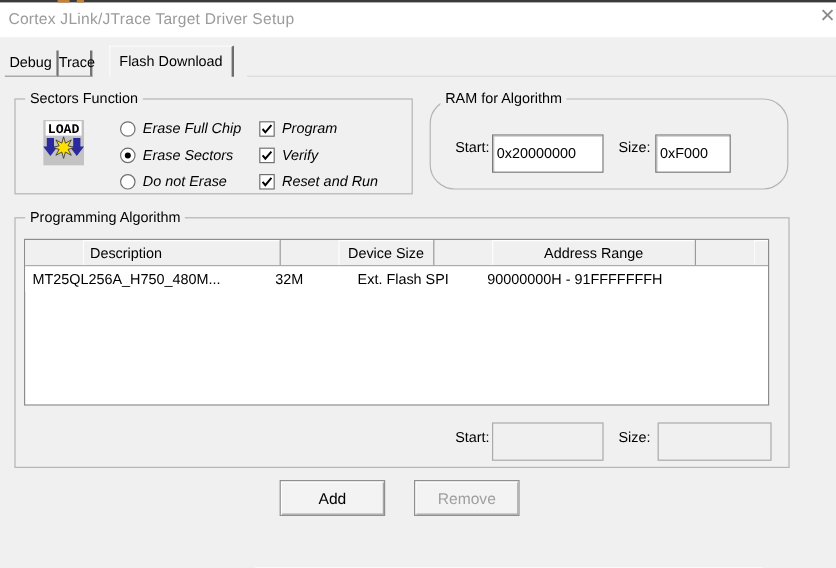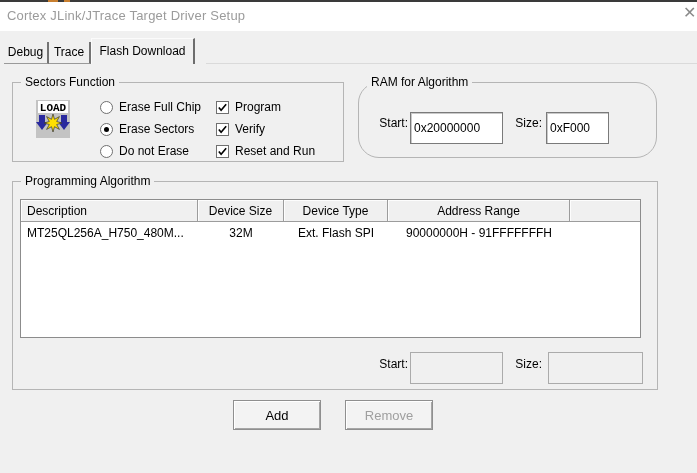--- a/index.html
+++ b/index.html
@@ -10,50 +10,50 @@
   .topline .tick1 { position:absolute; left:48px; top:0; width:10px; height:2px; background:#c87f2f; }
   .topline .tick2 { position:absolute; left:64px; top:0; width:6px; height:2px; background:#c87f2f; }
   .title-text { position:absolute; left:7px; top:8px; font-size:13px; color:#9b9b9b; letter-spacing:0.2px; }
   .close-x { position:absolute; left:683px; top:3px; font-size:16px; color:#8a8a8a; cursor:default; }
   .body-bg { position:absolute; left:0; top:31px; width:697px; height:442px; background:#f0f0f0; }
 
   
   .tab { position:absolute; text-align:center; background:#f0f0f0; line-height:21px; }
   .tab-unsel { top:42px; height:22px; border-right:2px solid #737373; border-bottom:1px solid #9a9a9a; }
   .tab-debug { left:4px; width:45px; }
-  .tab-trace { left:49px; width:42px; }
+  .tab-trace { left:49px; width:28px; }
   .tab-sel { left:91px; top:38px; width:104px; height:26px; line-height:25px;
              border-right:2px solid #6d6d6d; border-top:1px solid #fbfbfb; border-left:1px solid #fbfbfb; }
   .tabline-right { position:absolute; left:206px; top:63px; width:491px; height:1px; background:#dadada; }
 
   
   .group { position:absolute; border:1px solid #b5b5b5; }
   .group-label { position:absolute; top:-8px; left:8px; background:#f0f0f0; padding:0 4px; white-space:nowrap; }
 
   
-  .ctl-row { position:absolute; display:flex; align-items:center; }
+  .ctl-row { position:absolute; display:flex; align-items:center;font-style:italic; }
   .radio { width:13px; height:13px; border:1px solid #707070; border-radius:50%; background:#fff;
            display:inline-flex; align-items:center; justify-content:center; margin-right:6px; flex:none; }
   .radio .dot { width:5px; height:5px; border-radius:50%; background:#000; display:none; }
   .radio.selected .dot { display:block; }
   .checkbox { width:13px; height:13px; border:1px solid #707070; background:#fff;
               display:inline-flex; align-items:center; justify-content:center; margin-right:6px; flex:none; }
 
   
   .field { position:absolute; background:#fff; border:1px solid #7a7a7a; box-shadow:inset 1px 1px 0 #c9c9c9;
            padding:15px 3px; display:flex; align-items:center; font-size:12px; }
   .field.disabled { background:#f0f0f0; border:1px solid #ababab; box-shadow:none; }
   .field-label { position:absolute; text-align:right; }
 
   
   .listview { position:absolute; left:20px; top:199px; width:621px; height:139px;
               background:#fff; border:1px solid #8c8c8c; }
   .lv-header { display:flex; height:22px; background:#f0f0f0; border-bottom:1px solid #9c9c9c; }
   .lv-hcell { display:flex; align-items:center; border-right:1px solid #9c9c9c;
-              box-shadow:inset 1px 1px 0 #fdfdfd; padding:0 6px; white-space:nowrap; overflow:hidden; }
+              box-shadow:inset 1px 1px 0 #fdfdfd; padding:0 6px; white-space:nowrap; overflow:hidden;margin-left:48px; }
   .lv-row { display:flex; height:21px; background:#fff; }
   .lv-cell { display:flex; align-items:center; padding:0 6px; white-space:nowrap; overflow:hidden; }
   .c0 { width:177px; } .c1 { width:86px; justify-content:center; }
   .c2 { width:104px; justify-content:center; } .c3 { width:182px; justify-content:center; }
   .c4 { flex:1; border-right:none; }
 
   
   .btn { position:absolute; width:88px; height:30px; background:#f3f3f3; border:1px solid #8f8f8f;
          box-shadow:inset 1px 1px 0 #ffffff, inset -1px -1px 0 #a6a6a6;
          display:flex; align-items:center; justify-content:center; font-size:13px; cursor:default; }
@@ -141,21 +141,20 @@
   <div class="field" style="left:546px; top:112px; width:63px; height:23px;">0xF000</div>
 
   <div class="group" style="left:12px; top:181px; width:646px; height:209px;">
     <div class="group-label">Programming Algorithm</div>
   </div>
 
   <div class="listview">
     <div class="lv-header">
       <div class="lv-hcell c0">Description</div>
       <div class="lv-hcell c1">Device Size</div>
-      <div class="lv-hcell c2">Device Type</div>
       <div class="lv-hcell c3">Address Range</div>
       <div class="lv-hcell c4"></div>
     </div>
     <div class="lv-row">
       <div class="lv-cell c0">MT25QL256A_H750_480M...</div>
       <div class="lv-cell c1">32M</div>
       <div class="lv-cell c2">Ext. Flash SPI</div>
       <div class="lv-cell c3">90000000H - 91FFFFFFFH</div>
       <div class="lv-cell c4"></div>
     </div>

